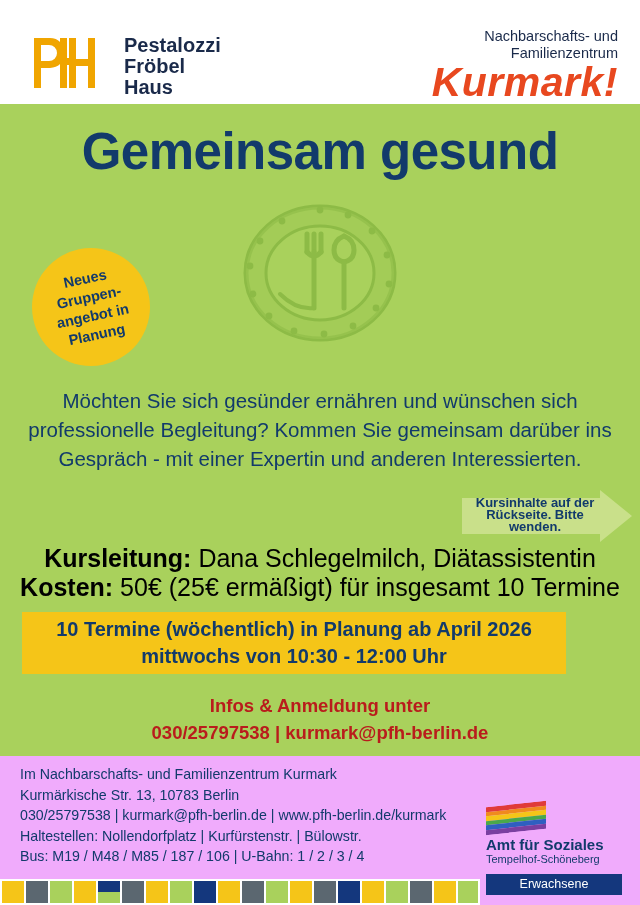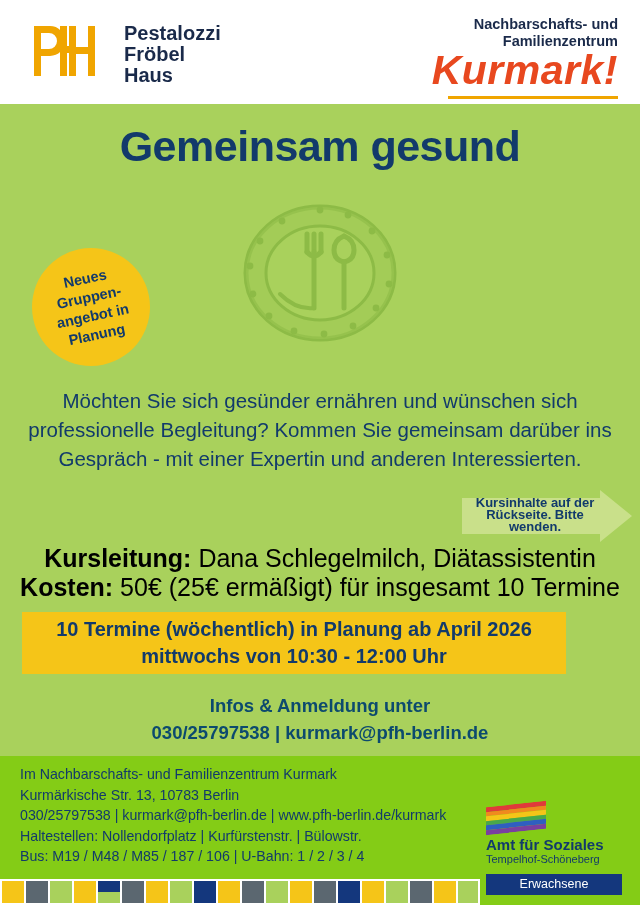--- a/index.html
+++ b/index.html
@@ -14,21 +14,21 @@
   .poster {
     position: relative;
     width: 640px;
     height: 905px;
     background: #ffffff;
   }
 
   
   .header {
     position: absolute;
-    left: 0; top: 0;
+    left: 0; top: 12px;
     width: 640px; height: 104px;
     background: #ffffff;
     border-radius: 21px;
   }
   .logo-left {
     position: absolute;
     left: 28px; top: 22px;
     display: flex;
     align-items: flex-start;
   }
@@ -48,21 +48,21 @@
   }
   .logo-right {
     position: absolute;
     right: 22px; top: 16px;
     text-align: right;
   }
   .nbz-line {
     color: #1a2a4a;
     font-size: 14.5px;
     line-height: 17px;
-    font-weight: bold;
+    font-weight: normal;
   }
   .kurmark-word {
     color: #e8481f;
     font-size: 41px;
     font-weight: bold;
     font-style: italic;
     letter-spacing: 0.5px;
     line-height: 36px;
     margin-top: 2px;
   }
@@ -79,21 +79,21 @@
     left: 0; top: 104px;
     width: 640px; height: 652px;
     background: #a9d15c;
   }
 
   .title {
     position: absolute;
     left: 0; top: 18px;
     width: 640px;
     text-align: center;
-    font-size: 43px;
+    font-size: 51px;
     font-weight: bold;
     color: #123a6b;
     letter-spacing: -0.5px;
   }
 
   
   .plate {
     position: absolute;
     left: 232px; top: 94px;
     width: 176px; height: 150px;
@@ -172,32 +172,32 @@
     font-weight: bold;
     color: #123a6b;
     line-height: 27px;
   }
 
   .infos {
     position: absolute;
     left: 20px; top: 588px;
     width: 600px;
     text-align: center;
-    color: #0c4a6e;
+    color: #b91c1c;
     font-size: 18.5px;
     font-weight: bold;
     line-height: 27px;
   }
 
   
   .footer {
     position: absolute;
     left: 0; top: 756px;
     width: 640px; height: 149px;
-    background: #84cc16;
+    background: #f0abfc;
   }
   .addr {
     position: absolute;
     left: 20px; top: 8px;
     width: 490px;
     color: #123a6b;
     font-size: 14.2px;
     line-height: 20.5px;
   }
 

